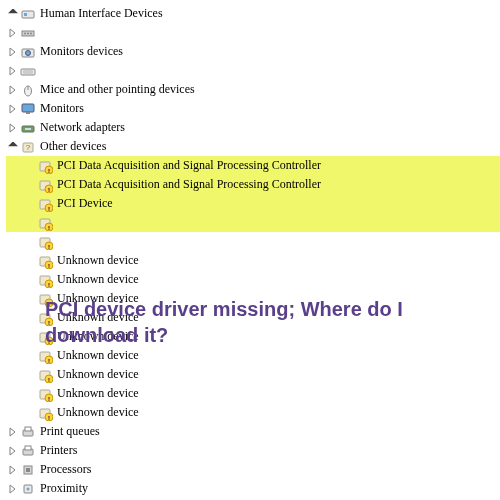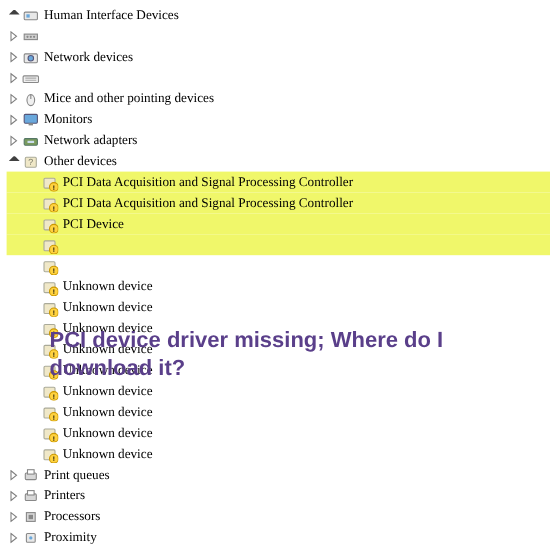--- a/index.html
+++ b/index.html
@@ -86,21 +86,21 @@
         <svg width="10" height="10">
           <path d="M2 1 L7 5 L2 9 Z" fill="none" stroke="#808080" stroke-width="1"></path>
         </svg>
       </span>
       <span class="icon">
         <svg width="16" height="16">
           <rect x="2" y="5" width="12" height="8" rx="1" fill="#e8e8e8" stroke="#888"></rect>
           <circle cx="8" cy="9" r="2.5" fill="#6aa8dc" stroke="#557"></circle>
         </svg>
       </span>
-      <span class="label">Network devices</span>
+      <span class="label">Monitors devices</span>
     </div>
     <div class="row">
       <span class="arrow">
         <svg width="10" height="10">
           <path d="M2 1 L7 5 L2 9 Z" fill="none" stroke="#808080" stroke-width="1"></path>
         </svg>
       </span>
       <span class="icon">
         <svg width="16" height="16">
           <rect x="1" y="6" width="14" height="6" rx="1" fill="#f0f0f0" stroke="#888"></rect>

